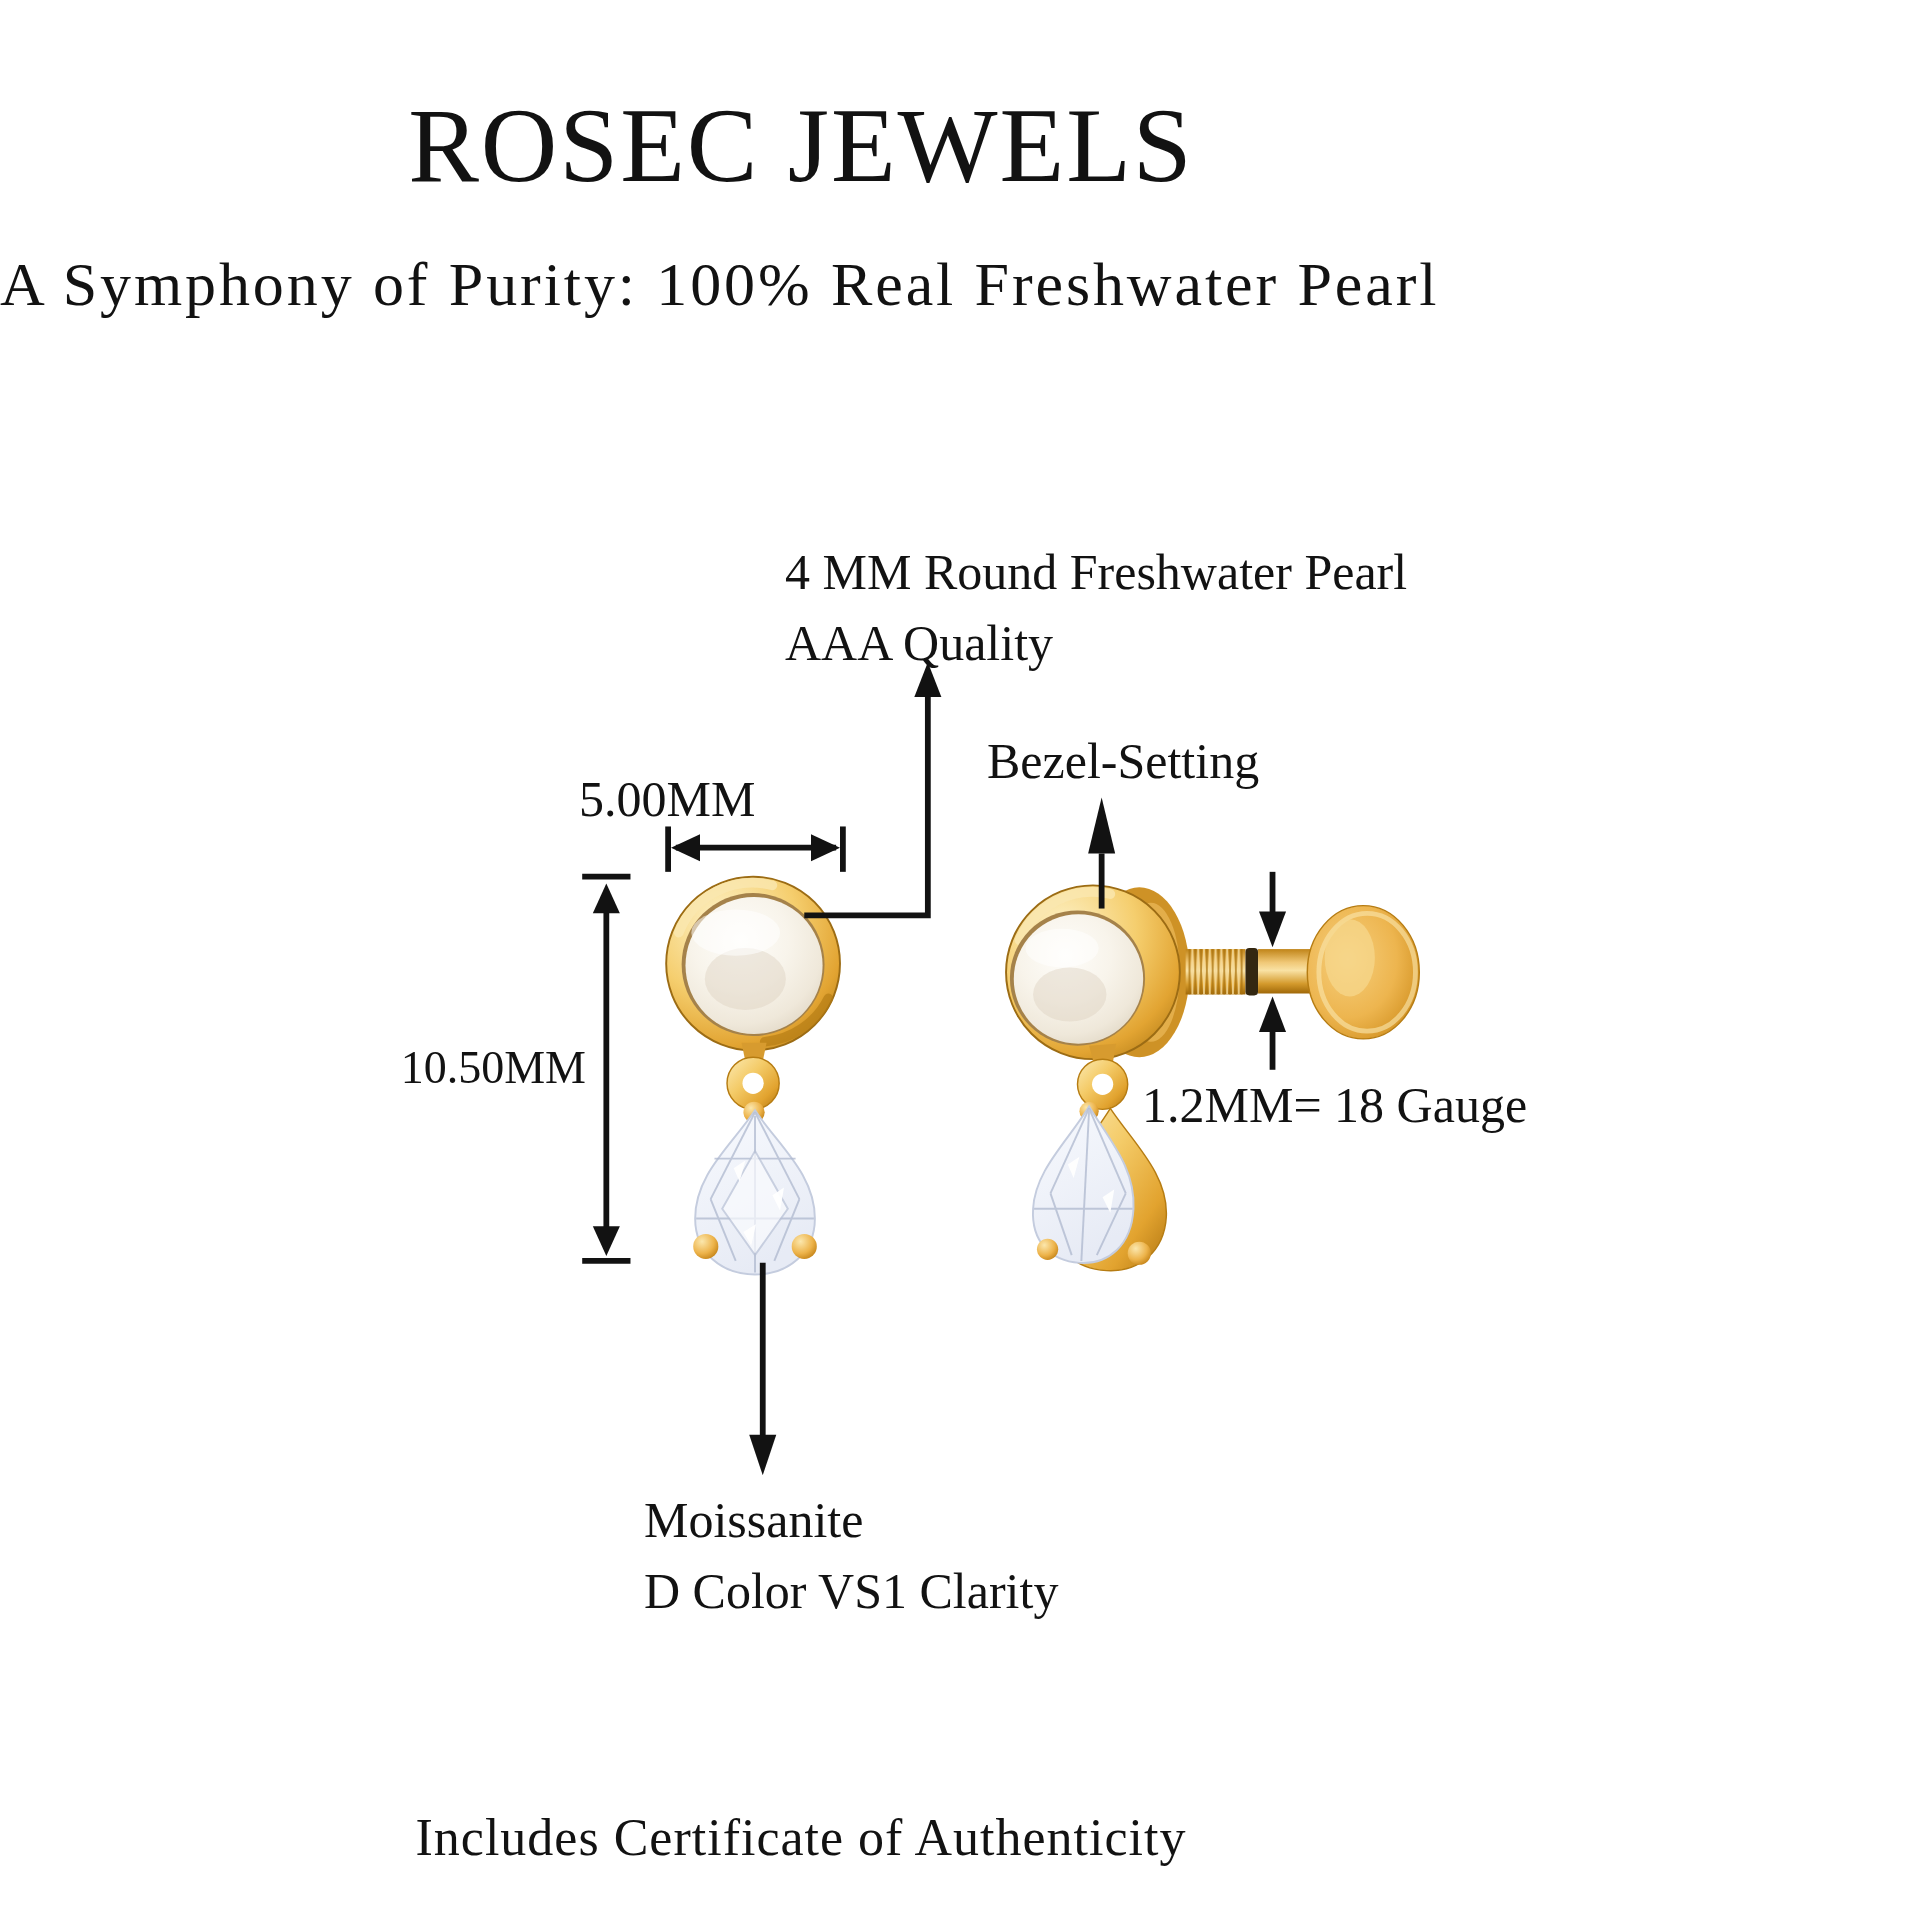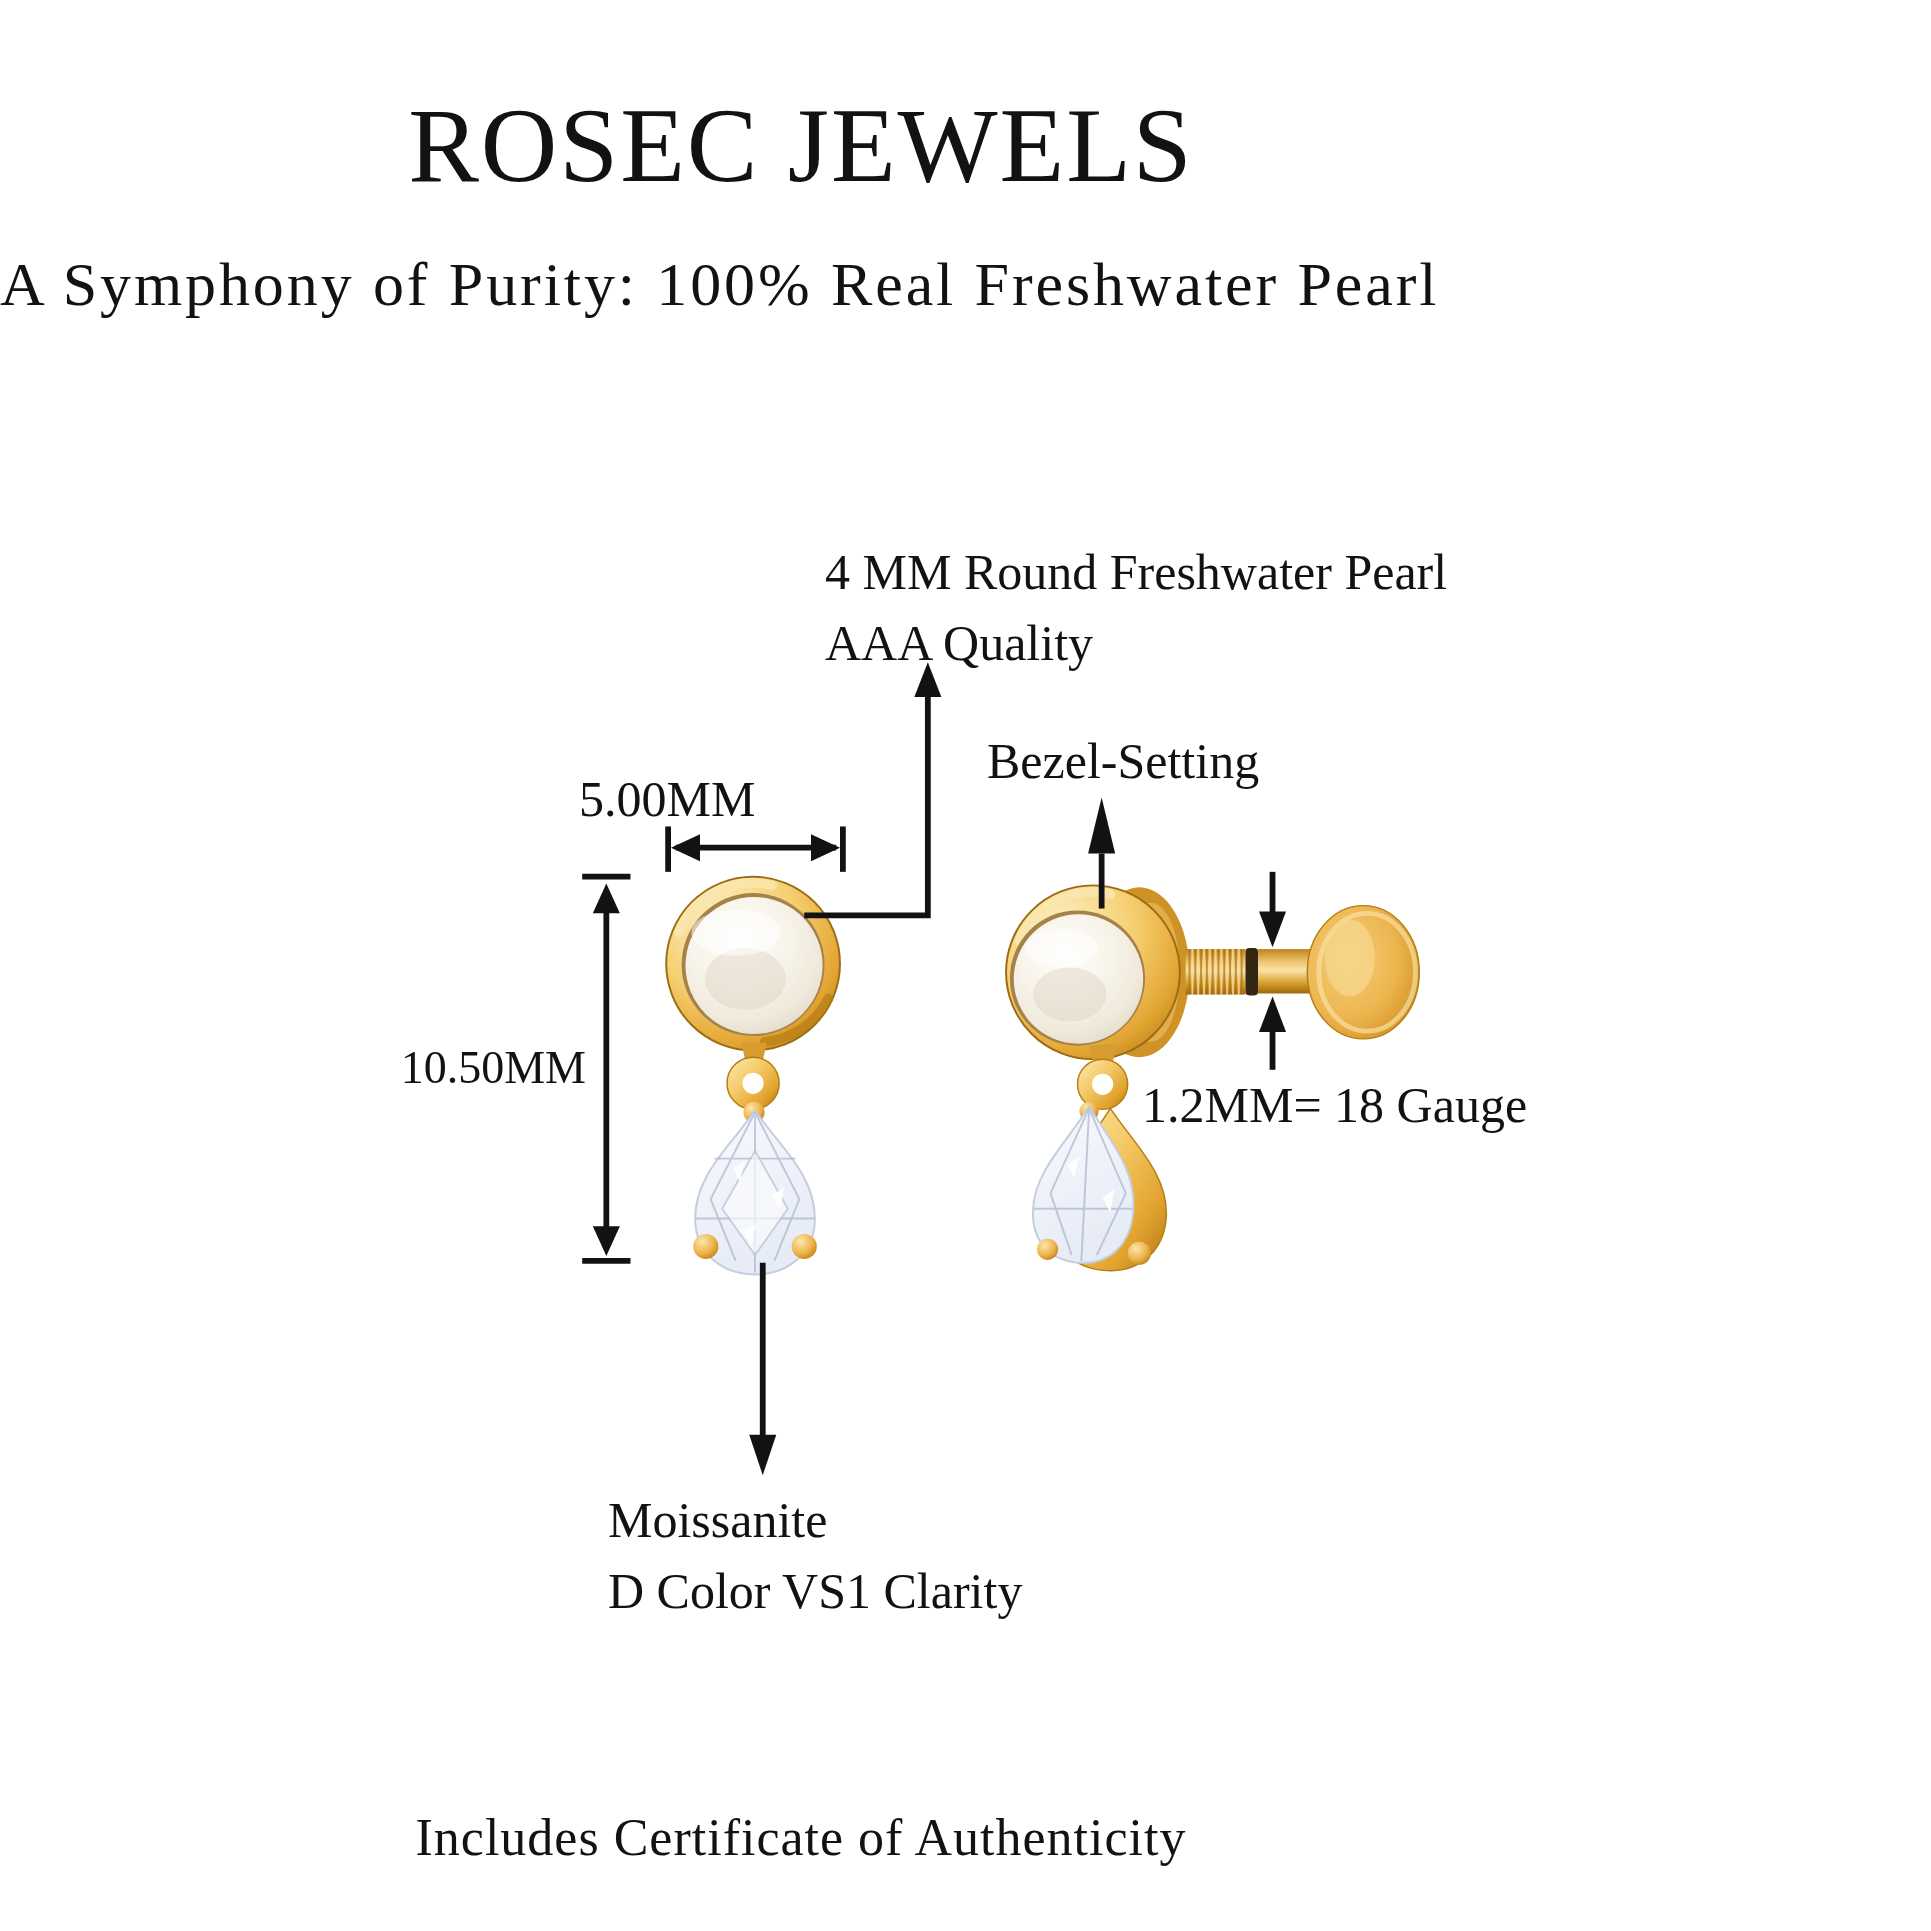--- a/index.html
+++ b/index.html
@@ -10,26 +10,26 @@
   .lbl{position:absolute;white-space:nowrap;}
   .title{
     left:0;right:0;top:85px;text-align:center;
     font-size:106px;letter-spacing:1.9px;font-weight:500;
   }
   .subtitle{
     left:0;right:0;top:249px;text-align:left;
     font-size:62px;letter-spacing:2.9px;font-weight:500;
   }
   .ann{font-size:50px;line-height:71px;}
-  .ann-pearl{left:785px;top:537px;margin-left:40px;}
+  .ann-pearl{left:785px;top:537px;}
   .lbl-bezel{left:987px;top:732px;font-size:50px;}
   .lbl-5mm{left:579px;top:770px;width:348px;font-size:50px;}
   .lbl-105mm{left:354px;top:1041px;width:232px;text-align:right;font-size:46px;}
   .lbl-gauge{left:1142px;top:1076px;font-size:50px;}
-  .ann-stone{left:608px;top:1485px;}
+  .ann-stone{left:644px;top:1485px;}
   .footer{
     left:0;right:0;top:1808px;text-align:center;font-size:52px;letter-spacing:1px;
   }
   svg.diagram{position:absolute;left:0;top:0;width:1931px;height:1931px;}
 </style>
 </head>
 <body>
 
 <div class="canvas">
 

